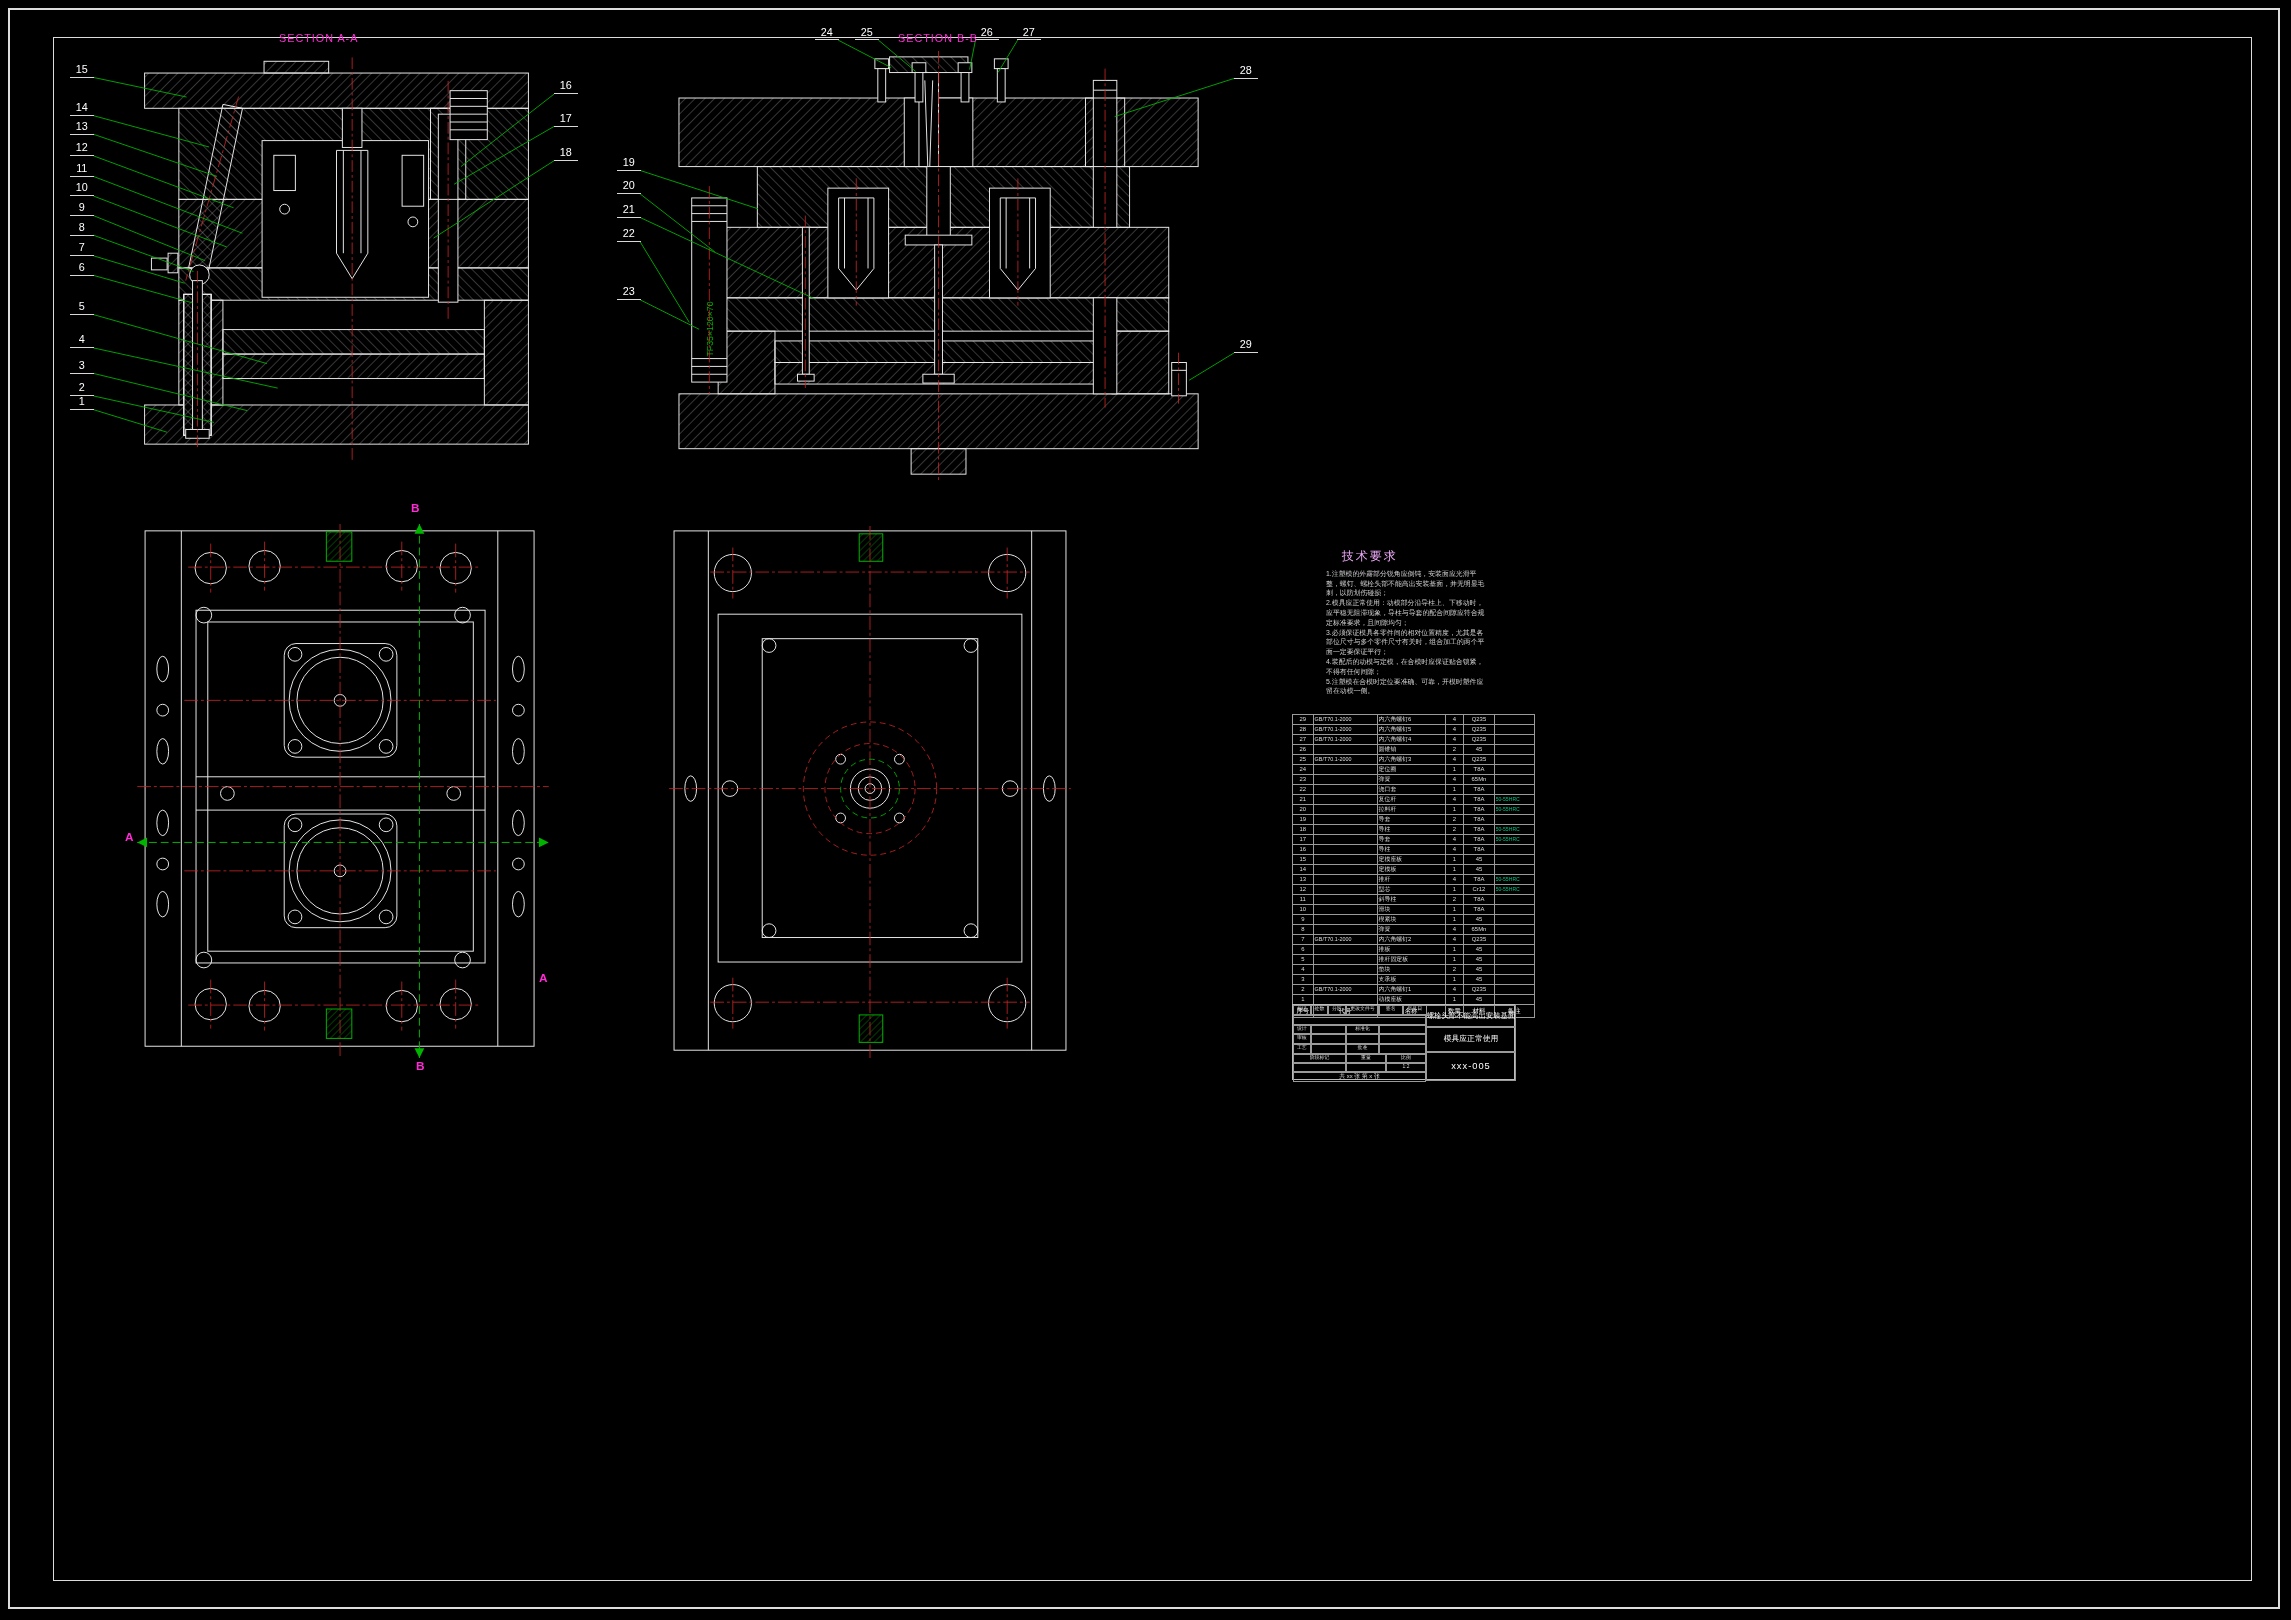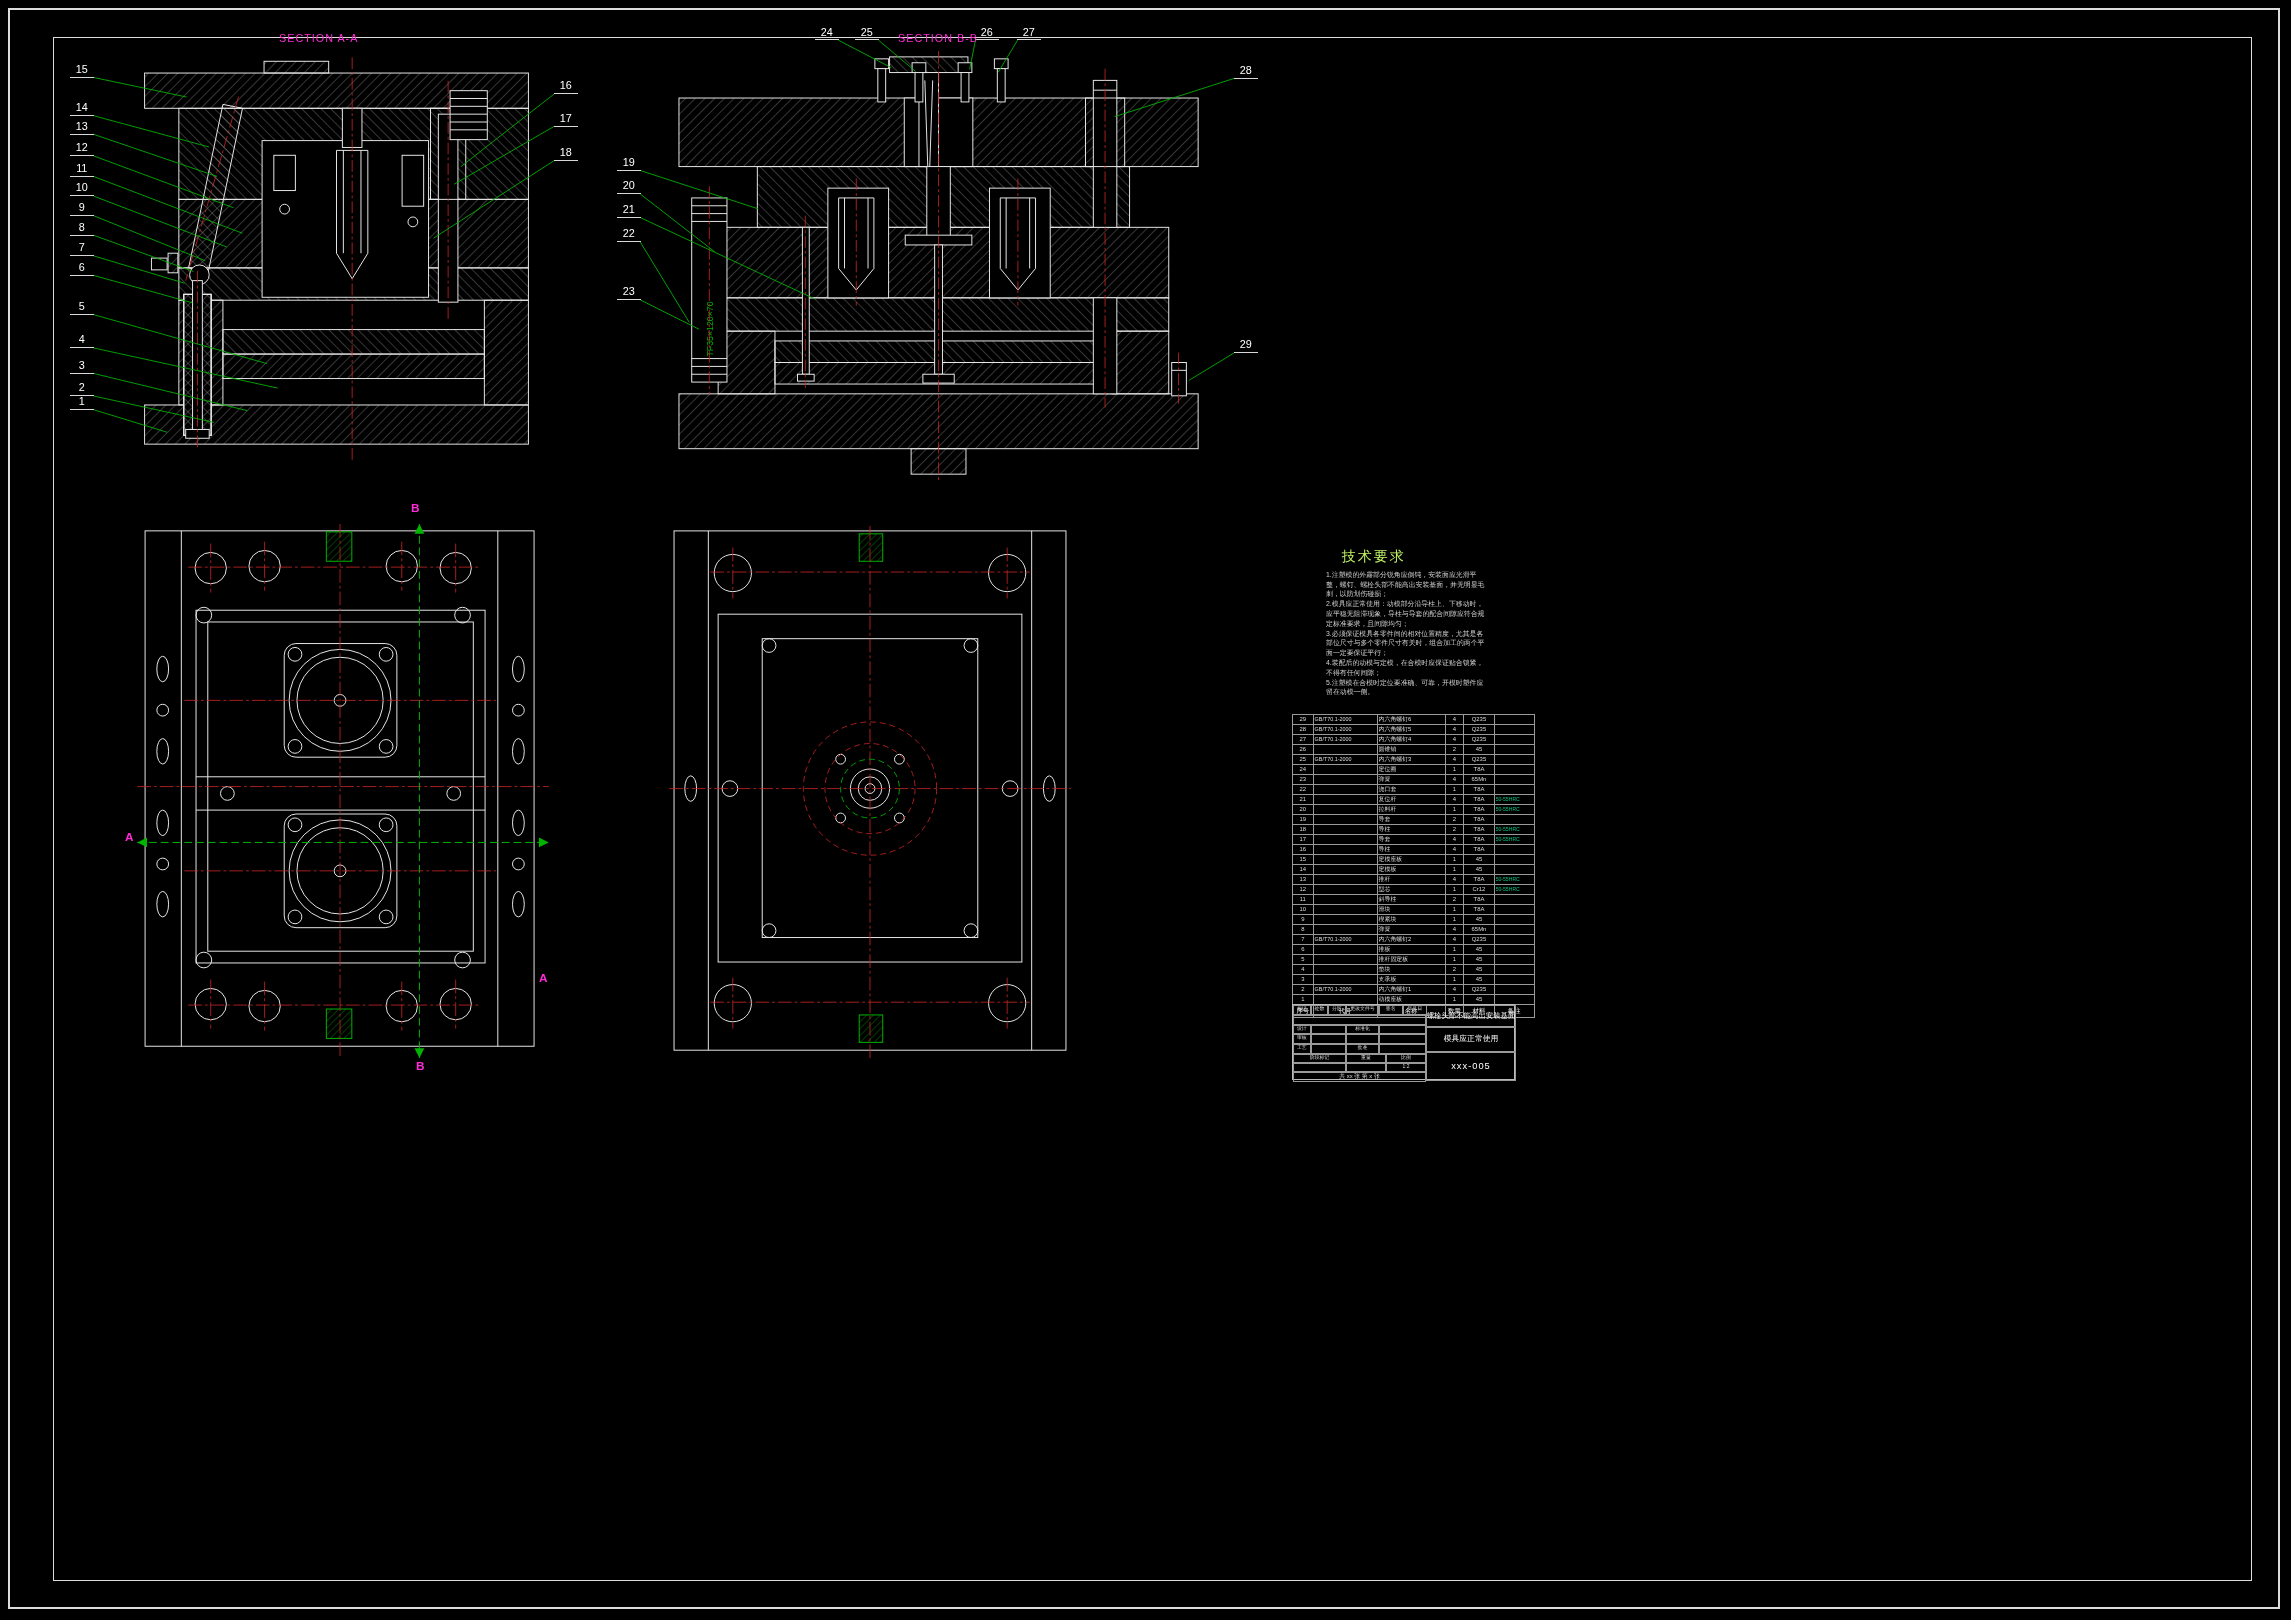--- a/index.html
+++ b/index.html
@@ -9,21 +9,21 @@
   .frame.outer{left:7.8px;top:7.8px;width:2272px;height:1601px;border:2px solid #dcdcdc;}
   .frame.inner{left:53px;top:37px;width:2199px;height:1544px;border:1px solid #dcdcdc;}
   .view{position:absolute;z-index:1;}
   .sec-label{position:absolute;z-index:5;color:#ff2bd6;font-size:10.8px;letter-spacing:1px;white-space:nowrap;margin-left:16px;}
   .mark-letter{position:absolute;z-index:5;color:#ff2bd6;font-size:11.8px;font-weight:bold;}
   #leader-svg{position:absolute;left:0;top:0;z-index:3;pointer-events:none;}
   #leader-svg line{stroke:#00b400;stroke-width:0.9;}
   #balloons .balloon{position:absolute;z-index:4;width:23.5px;height:12.7px;text-align:center;
       color:#fff;font-size:10.8px;line-height:11.8px;border-bottom:1px solid #d8d8d8;}
   #tech{position:absolute;left:1326px;top:548px;width:159px;z-index:5;}
-  #tech-title{font-size:14px;color:#bef264;margin:0 0 3.9px 15.7px;letter-spacing:2px;font-family:Liberation Mono, monospace;}
+  #tech-title{font-size:12px;color:#f0abfc;margin:0 0 3.9px 15.7px;letter-spacing:2px;font-family:Liberation Mono, monospace;}
   .tr-item{font-size:6.9px;line-height:9.8px;color:#cfcfcf;}
   #parts{position:absolute;left:1292px;top:714px;width:223px;z-index:5;border-collapse:collapse;table-layout:fixed;}
   #parts td{border:0.5px solid #9a9a9a;font-size:5.9px;color:#ddd;height:9px;line-height:9px;
       overflow:hidden;white-space:nowrap;padding:0 1px;}
   #parts .col-no{width:17.6px;text-align:center;}
   #parts .col-code{width:61px;font-size:5.4px;}
   #parts .col-name{width:65px;}
   #parts .col-qty{width:15.7px;text-align:center;}
   #parts .col-material{width:27.4px;text-align:center;}
   #parts .col-remark{width:37px;color:#00c080;font-size:5.1px;}

